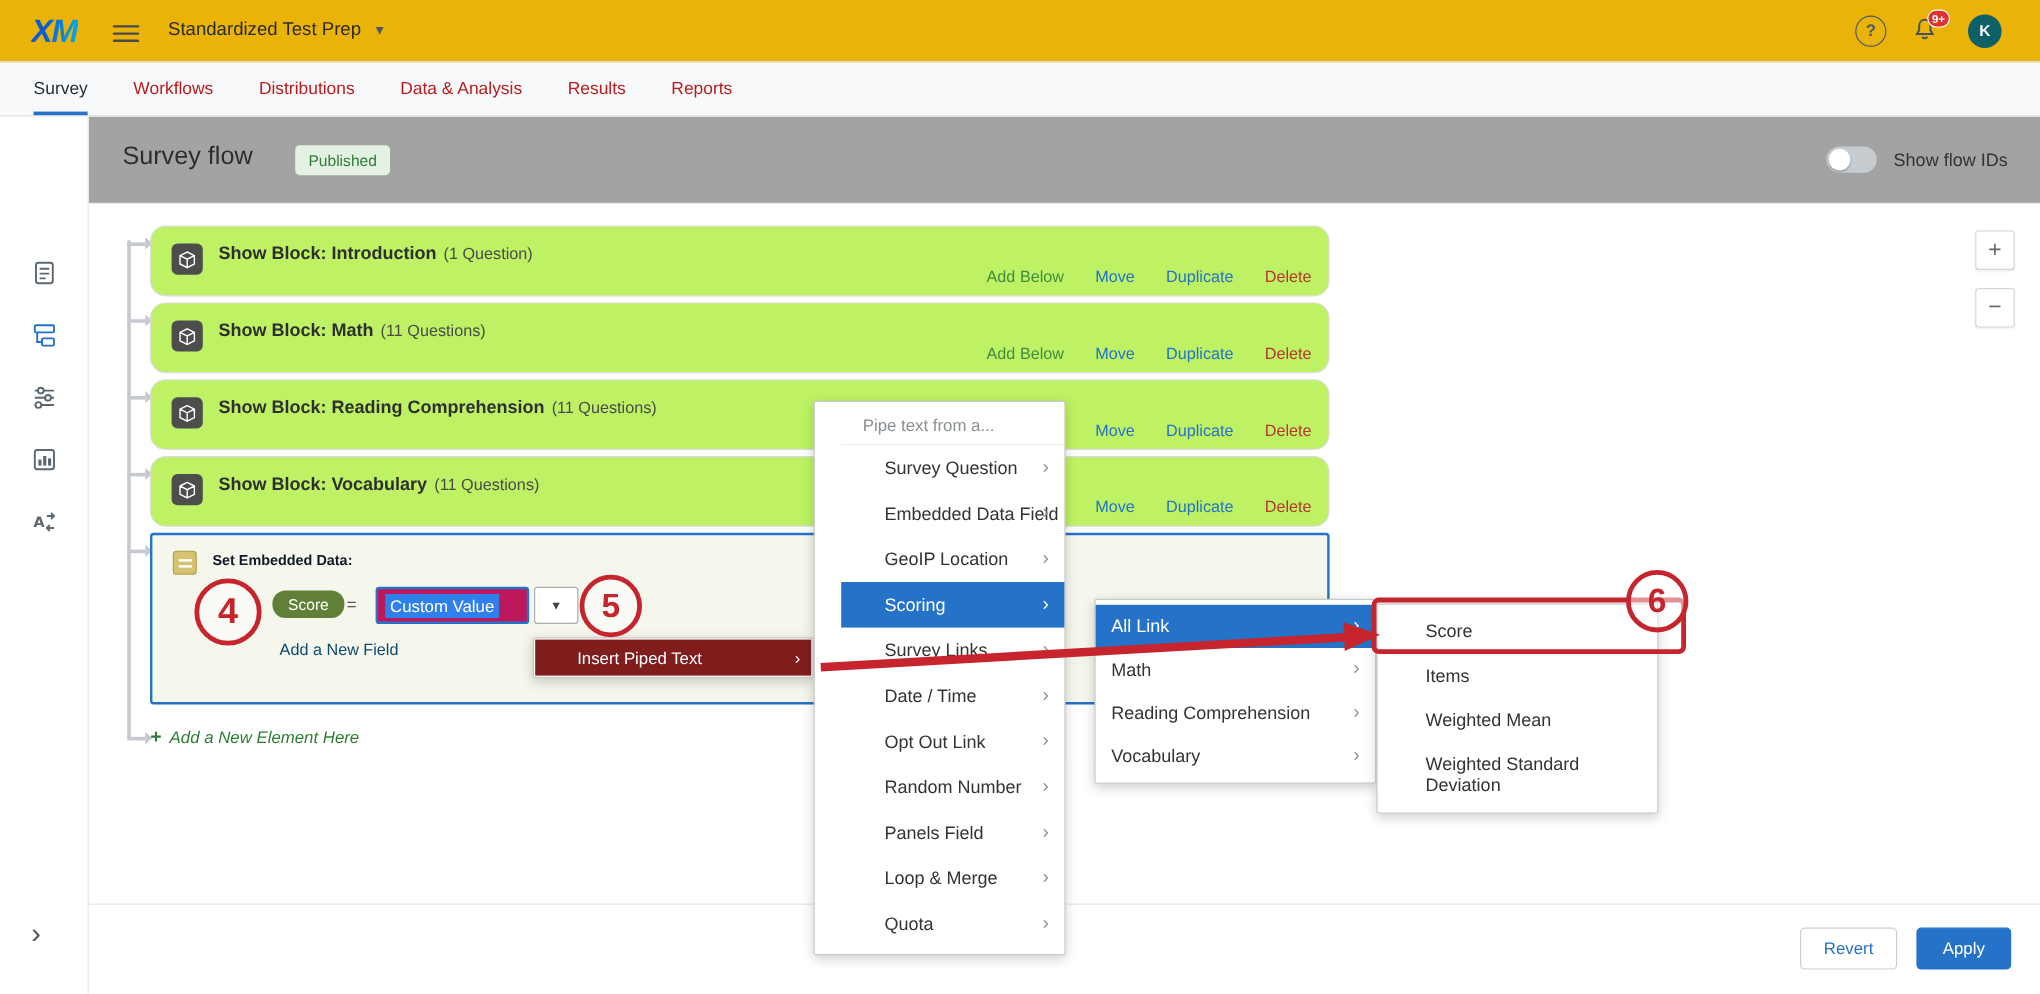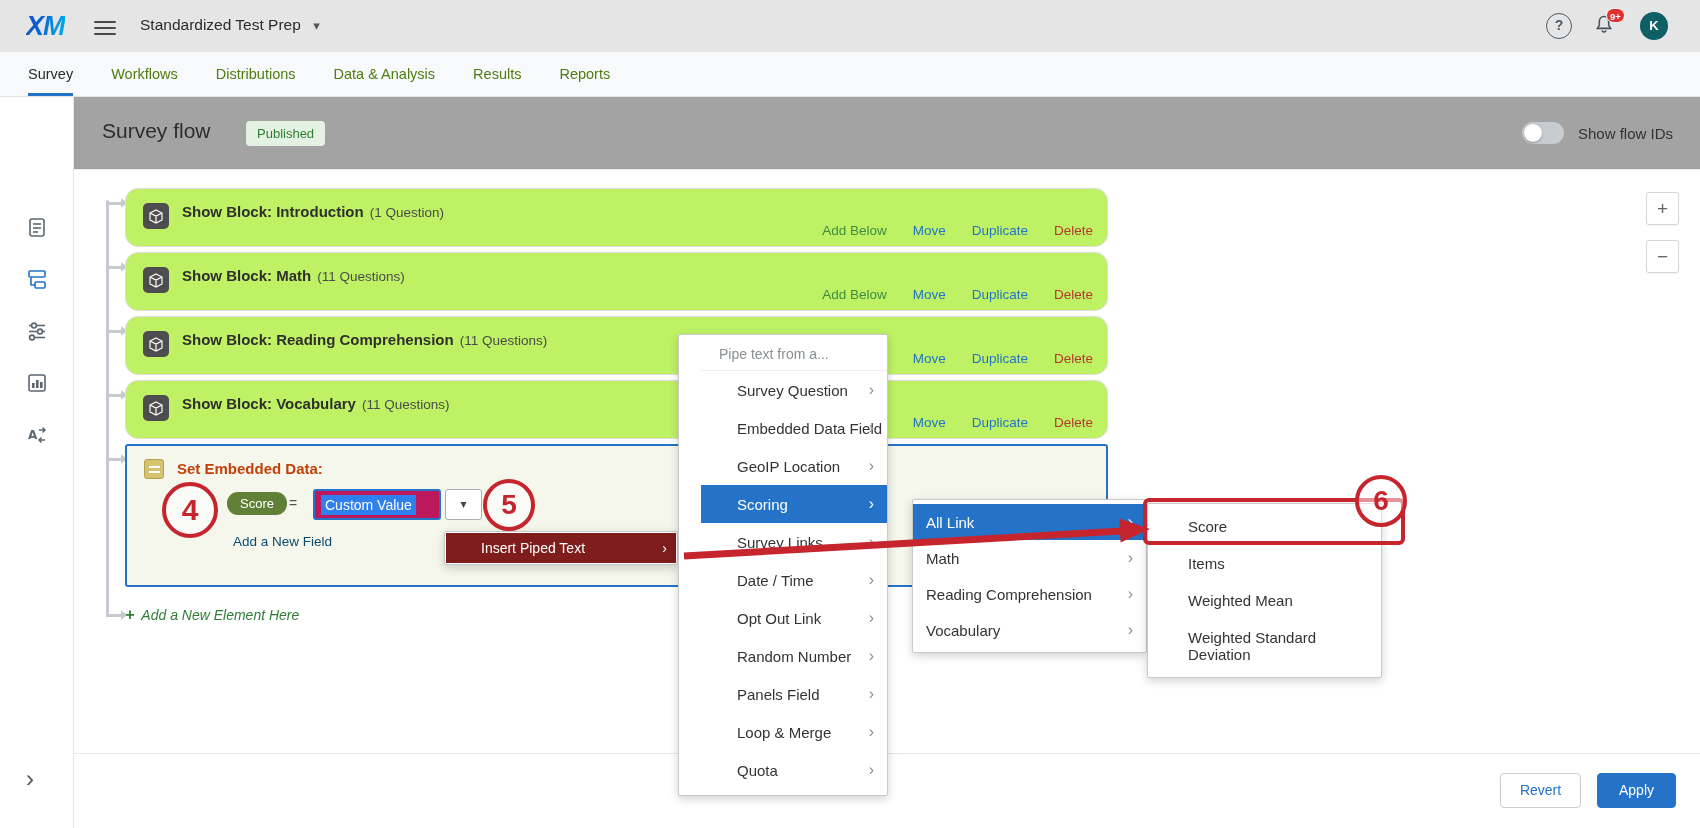--- a/index.html
+++ b/index.html
@@ -1,38 +1,38 @@
 <!DOCTYPE html>
 <html><head>
 <meta charset="utf-8">
 <style>
   * { margin:0; padding:0; box-sizing:border-box; }
   body { font-family:"Liberation Sans","DejaVu Sans",sans-serif; background:#fff; }
   .app { position:relative; width:1700px; height:828px; background:#fff; overflow:hidden; }
 
   
-  .topbar { position:absolute; left:0; top:0; width:1700px; height:52px; background:#e5e5e5; border-bottom:1px solid #e6e8ea; z-index:10; }
+  .topbar { position:absolute; left:0; top:0; width:1700px; height:52px; background:#eab308; border-bottom:1px solid #e6e8ea; z-index:10; }
   .logo { position:absolute; left:26px; top:11px; font-size:27px; font-weight:900; font-style:italic;
           background:linear-gradient(100deg,#0a5bd0 30%,#00b2ee); -webkit-background-clip:text; background-clip:text; color:transparent; letter-spacing:-1px;}
   .hamburger { position:absolute; left:94px; top:17px; width:22px; height:18px; cursor:pointer; }
   .hamburger span { display:block; height:2px; background:#4a4a4a; margin:4px 0; border-radius:1px;}
   .survey-name { position:absolute; left:140px; top:16px; font-size:15.5px; color:#2b2b2b; font-weight:500; }
   .survey-name .chev { color:#555; font-size:13px; margin-left:8px; }
   .help-btn { position:absolute; left:1546px; top:13px; width:26px; height:26px; border:1.8px solid #4e5a64; border-radius:50%;
               color:#4e5a64; font-size:14px; font-weight:bold; text-align:center; line-height:23px; cursor:pointer;}
   .bell { position:absolute; left:1592px; top:13px; width:26px; height:26px; cursor:pointer;}
   .bell-badge { position:absolute; left:14px; top:-5px; min-width:17px; height:15px; background:#e0312e; border-radius:8px;
                 color:#fff; font-size:9.5px; font-weight:bold; text-align:center; line-height:15px; padding:0 3px; border:1.5px solid #fff;}
   .avatar { position:absolute; left:1640px; top:12px; width:28px; height:28px; border-radius:50%; background:#0f5f66;
             color:#fff; font-size:13px; font-weight:bold; text-align:center; line-height:28px; cursor:pointer;}
 
   
   .tabs { position:absolute; left:0; top:52px; width:1700px; height:45px; background:#f8f9fa; border-bottom:1px solid #e0e3e6;
           display:flex; align-items:stretch; padding-left:28px; z-index:9;}
-  .tab { display:flex; align-items:center; margin-right:38px; font-size:14.5px; color:#4d7c0f; cursor:pointer; border-bottom:3px solid transparent; padding-top:3px;}
+  .tab { display:flex; align-items:center; margin-right:38px; font-size:14.5px; color:#b91c1c; cursor:pointer; border-bottom:3px solid transparent; padding-top:3px;}
   .tab.active { border-bottom:3px solid #2473C8; color:#1e2b33; font-weight:500;}
 
   
   .sidebar { position:absolute; left:0; top:97px; width:74px; height:731px; background:#fff; border-right:1px solid #e3e6e8; z-index:8;}
   .side-icon { position:absolute; left:19px; width:36px; height:36px; display:flex; align-items:center; justify-content:center;
                color:#5b6771; cursor:pointer; border-radius:6px;}
   .side-icon.active { color:#2473C8; }
   .side-expand { position:absolute; left:26px; top:672px; font-size:24px; color:#555; cursor:pointer; line-height:20px;}
 
   
@@ -57,21 +57,21 @@
   .blk-title b { font-weight:bold;}
   .blk-title .cnt { font-weight:normal; color:#4a4a4a; font-size:13.5px; margin-left:6px;}
   .blk-actions { position:absolute; right:14px; bottom:8px; display:flex; gap:26px; font-size:13.5px;}
   .lnk { cursor:pointer; }
   .lnk.green { color:#3F8D3F; } .lnk.blue { color:#2473C8; } .lnk.red { color:#B3382E; }
 
   
   .embedded { position:absolute; left:51px; top:274px; width:983px; height:143px; background:#f5f7ec; border:2px solid #2473C8; border-radius:3px;}
   .ed-icon { position:absolute; left:17px; top:13px; width:20px; height:20px; background:#d5c370; border:1px solid #b5a34e; border-radius:3px;}
   .ed-icon::after { content:""; position:absolute; left:4px; top:6px; width:11px; height:2px; background:#fff; box-shadow:0 5px 0 #fff;}
-  .ed-title { position:absolute; left:50px; top:14px; font-size:15px; font-weight:bold; color:#c2410c;}
+  .ed-title { position:absolute; left:50px; top:14px; font-size:12px; font-weight:bold; color:#0f172a;}
   .ed-pill { position:absolute; left:100px; top:46px; background:#5f8036; color:#fff; font-size:13px; padding:4px 13px; border-radius:11px;}
   .ed-eq { position:absolute; left:162px; top:49px; font-size:14px; color:#555;}
   .ed-input { position:absolute; left:186px; top:43px; width:128px; height:31px; background:#be185d; border:2px solid #2473C8; border-radius:3px; display:flex; align-items:center; padding-left:6px; cursor:text;}
   .ed-input .sel { background:#2f80ed; color:#fff; font-size:14px; padding:2px 4px;}
   .ed-dd-btn { position:absolute; left:318px; top:43px; width:37px; height:31px; background:#fff; border:1px solid #a9afb5; border-radius:3px; text-align:center; line-height:29px; color:#444; font-size:12px; cursor:pointer;}
   .ed-addfield { position:absolute; left:106px; top:88px; font-size:13.5px; color:#0c4a6e; cursor:pointer;}
 
   .add-element { position:absolute; left:51px; top:436px; font-size:14px; color:#2F7D33; cursor:pointer;font-style:italic;}
   .add-element .plus { font-size:16px; font-weight:bold; margin-right:7px;}
 

